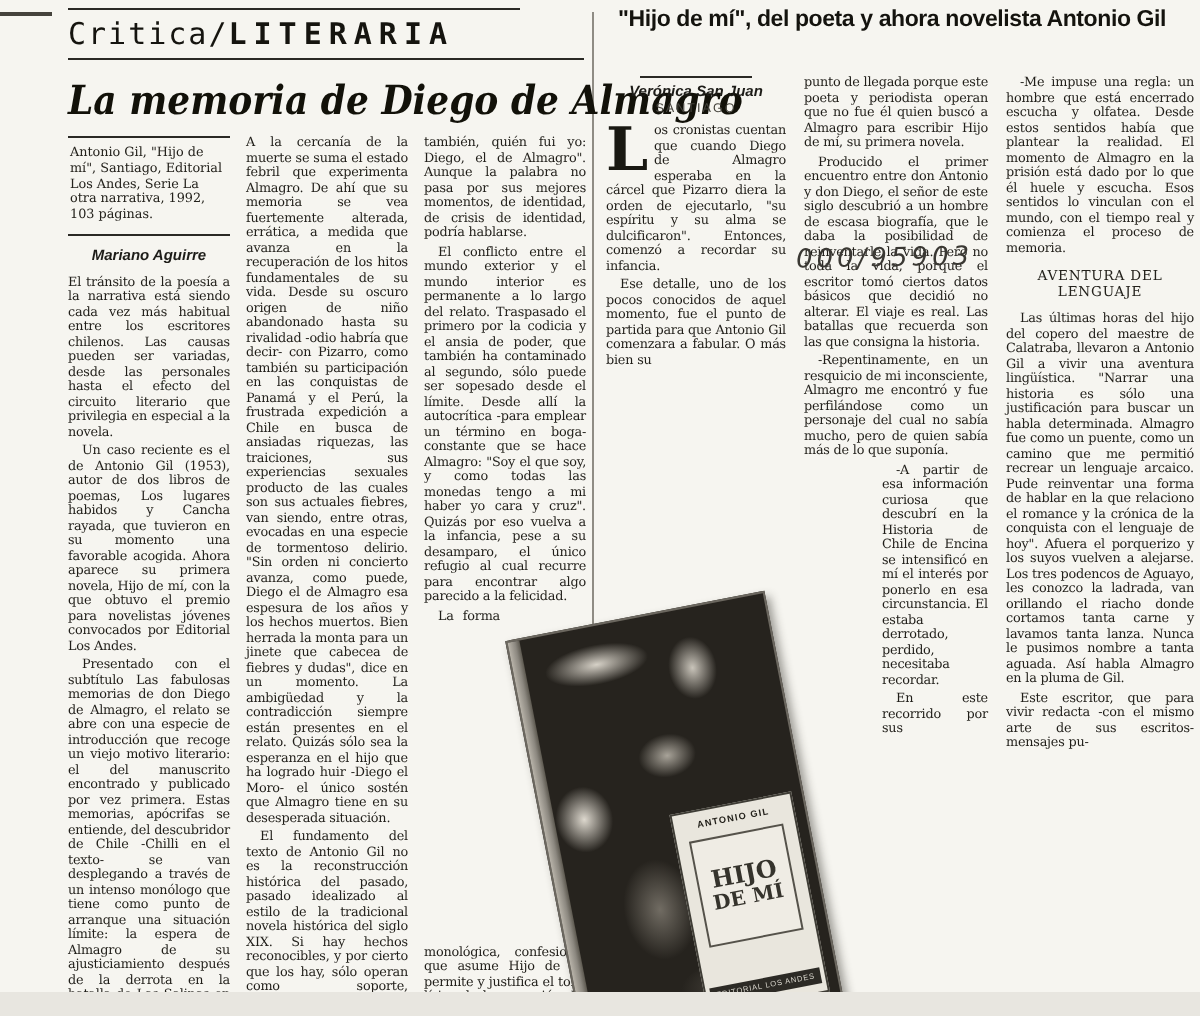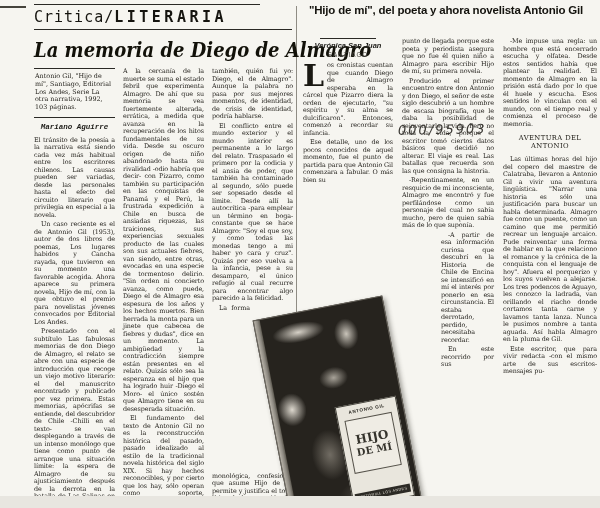--- a/index.html
+++ b/index.html
@@ -12,21 +12,21 @@
   .hdr-rule-top{width:226px;margin-bottom:3px;}
   .section-header{font-family:"DejaVu Sans Mono",monospace;font-size:15px;white-space:nowrap;color:#15140f;}
   .section-header .p1{font-weight:400;letter-spacing:1px;}
   .section-header .p2{font-weight:700;letter-spacing:3.5px;}
   .hdr-rule-bot{width:258px;margin-top:3px;}
   .article-title{font-family:"DejaVu Serif",serif;font-style:italic;font-weight:700;font-size:20px;white-space:nowrap;transform:scaleX(0.9);transform-origin:left center;margin:8px 0 6px 0;color:#121109;}
   .lcols{display:flex;gap:8px;}
   .lcol{width:81px;}
 
   .citation{border-top:1px solid #2a2925;border-bottom:1px solid #2a2925;padding:4px 1px 5px 1px;font-size:6.4px;line-height:7.8px;color:#24221c;}
-  .l-byline{text-align:center;font-family:Liberation Mono, monospace;font-weight:700;font-style:italic;font-size:7.5px;margin:5px 0 6px 0;}
+  .l-byline{text-align:center;font-family:Liberation Sans, sans-serif;font-weight:700;font-style:italic;font-size:7.5px;margin:5px 0 6px 0;}
 
   .bodytext p{margin:0 0 2px 0;font-size:6.4px;line-height:7.5px;text-align:justify;text-indent:7px;color:#201e19;letter-spacing:-0.1px;}
   .bodytext p.noindent{text-indent:0;}
 
   
   .v-divider{position:absolute;left:296px;top:6px;width:1px;height:500px;background:#8f8c84;}
 
   
   .right-article{position:absolute;left:303px;top:2px;width:294px;}
   .kicker{font-family:"Liberation Sans",sans-serif;font-weight:700;font-size:11.5px;letter-spacing:-0.2px;margin:2px 0 2px 6px;white-space:nowrap;color:#14130e;}
@@ -114,30 +114,30 @@
 
     <div class="rcols">
       <div class="rcol1 bodytext">
         <div class="r-byline-rule"></div>
         <div class="r-byline">Verónica San Juan</div>
         <div class="r-dateline">SANTIAGO</div>
         <p class="noindent"><span class="dropcap">L</span><span>os cronistas cuentan que cuando Diego de Almagro esperaba en la cárcel que Pizarro diera la orden de ejecutarlo, "su espíritu y su alma se dulcificaron". Entonces, comenzó a recordar su infancia.</span></p>
         <p>Ese detalle, uno de los pocos conocidos de aquel momento, fue el punto de partida para que Antonio Gil comenzara a fabular. O más bien su</p>
       </div>
       <div class="rcol2 bodytext">
-        <p class="noindent">punto de llegada porque este poeta y periodista asegura que no fue él quien niño a Almagro para escribir Hijo de mí, su primera novela.</p>
+        <p class="noindent">punto de llegada porque este poeta y periodista operan que no fue él quien buscó a Almagro para escribir Hijo de mí, su primera novela.</p>
         <p>Producido el primer encuentro entre don Antonio y don Diego, el señor de este siglo descubrió a un hombre de escasa biografía, que le daba la posibilidad de reinventarle la vida. Pero no toda la vida, porque el escritor tomó ciertos datos básicos que decidió no alterar. El viaje es real. Las batallas que recuerda son las que consigna la historia.</p>
         <p>-Repentinamente, en un resquicio de mi inconsciente, Almagro me encontró y fue perfilándose como un personaje del cual no sabía mucho, pero de quien sabía más de lo que suponía.</p>
         <div class="wrap-spacer-left"></div>
         <p>-A partir de esa información curiosa que descubrí en la Historia de Chile de Encina se intensificó en mí el interés por ponerlo en esa circunstancia. El estaba derrotado, perdido, necesitaba recordar.</p>
         <p>En este recorrido por sus</p>
       </div>
       <div class="rcol3 bodytext">
         <p>-Me impuse una regla: un hombre que está encerrado escucha y olfatea. Desde estos sentidos había que plantear la realidad. El momento de Almagro en la prisión está dado por lo que él huele y escucha. Esos sentidos lo vinculan con el mundo, con el tiempo real y comienza el proceso de memoria.</p>
-        <div class="subhead">AVENTURA DEL ANTONIO</div>
+        <div class="subhead">AVENTURA DEL LENGUAJE</div>
         <p>Las últimas horas del hijo del copero del maestre de Calatraba, llevaron a Antonio Gil a vivir una aventura lingüística. "Narrar una historia es sólo una justificación para buscar un habla determinada. Almagro fue como un puente, como un camino que me permitió recrear un lenguaje arcaico. Pude reinventar una forma de hablar en la que relaciono el romance y la crónica de la conquista con el lenguaje de hoy". Afuera el porquerizo y los suyos vuelven a alejarse. Los tres podencos de Aguayo, les conozco la ladrada, van orillando el riacho donde cortamos tanta carne y lavamos tanta lanza. Nunca le pusimos nombre a tanta aguada. Así habla Almagro en la pluma de Gil.</p>
         <p>Este escritor, que para vivir redacta -con el mismo arte de sus escritos- mensajes pu-</p>
       </div>
     </div>
   </div>
 
   <div class="book">
     <div class="book-spine"></div>
     <div class="book-label">
       <div class="book-author">ANTONIO GIL</div>

